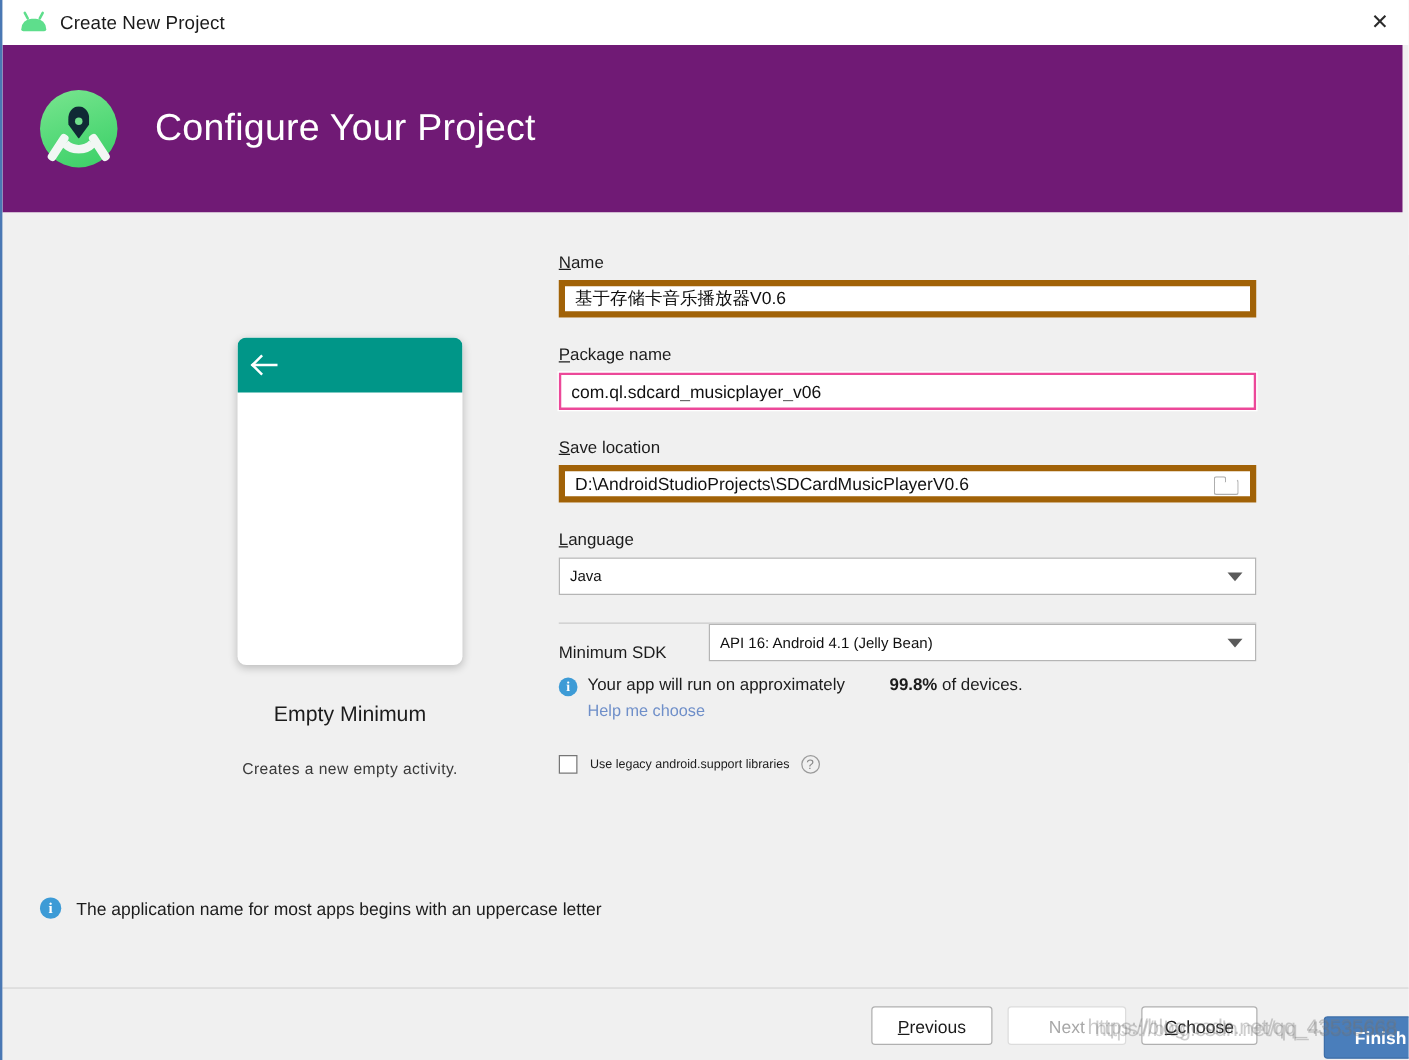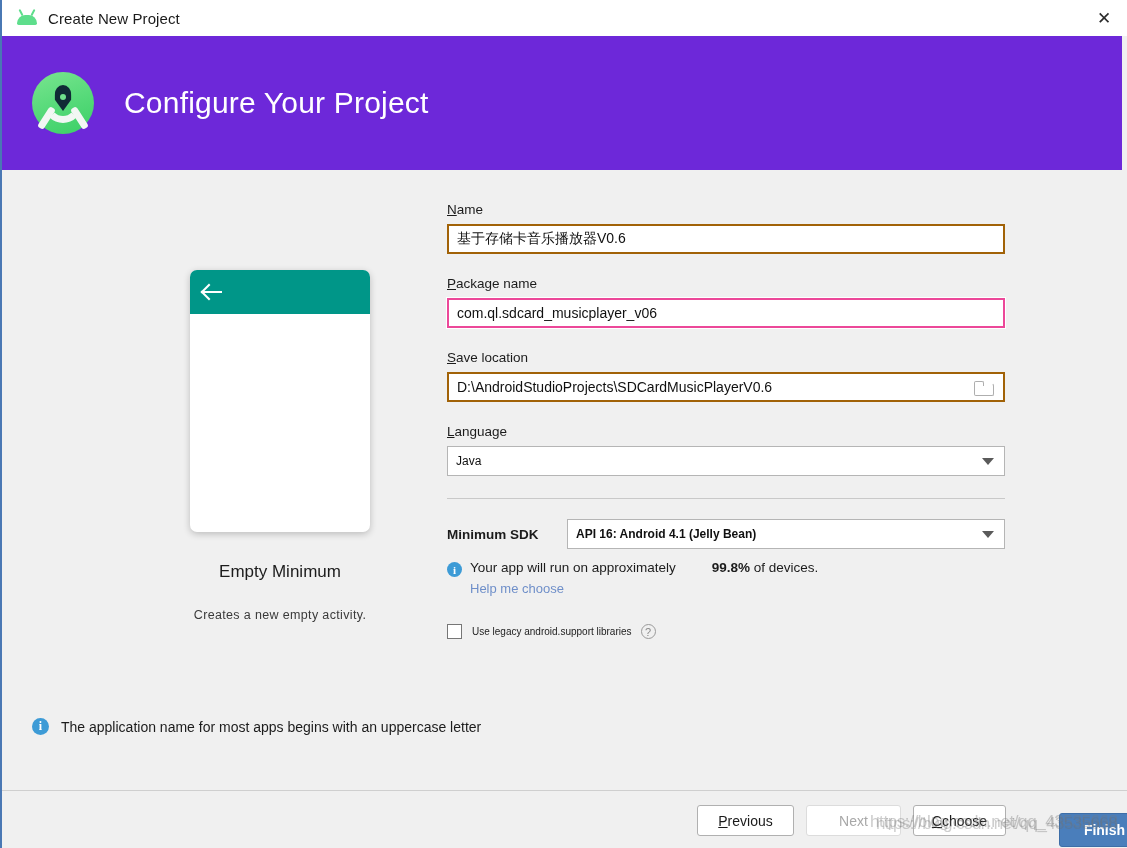--- a/index.html
+++ b/index.html
@@ -63,21 +63,21 @@
     font-size: 17px;
     color: #2b2b2b;
     cursor: pointer;
   }
 
   
   .header {
     position: absolute;
     left: 0; top: 36px;
     width: 1120px; height: 134px;
-    background: #6d28d9;
+    background: #701a75;
     display: flex;
     align-items: center;
   }
   .as-logo {
     position: relative;
     width: 62px; height: 62px;
     margin-left: 30px;
     flex: none;
   }
   .as-logo .circle {
@@ -205,21 +205,21 @@
     color: #1c1c1c;
     margin-bottom: 7px;
   }
   .field-label .mn {
     text-decoration: underline;
   }
   .text-input {
     width: 558px;
     height: 30px;
     background: #ffffff;
-    border: 2px solid #a16207;
+    border: 5px solid #a16207;
     display: flex;
     align-items: center;
     padding: 0 8px;
     font-size: 14px;
     color: #101010;
   }
   .text-input.focused {
     border: 2px solid #ec4899;
     outline: 1px solid #ffffff;
   }
@@ -279,23 +279,21 @@
 
   .divider {
     height: 1px;
     background: #c9c9c9;
     width: 558px;
     margin-top: 22px;
   }
 
   .sdk-row {
     display: flex;
-    align-items: center;
-    margin-top: 20px;
-    font-weight: bold;
+    align-items: flex-end;
   }
   .sdk-row .lbl {
     font-size: 13.5px;
     color: #1c1c1c;
     width: 120px;
     flex: none;
   }
   .sdk-row .combo { width: 438px; }
 
   .info-line {

